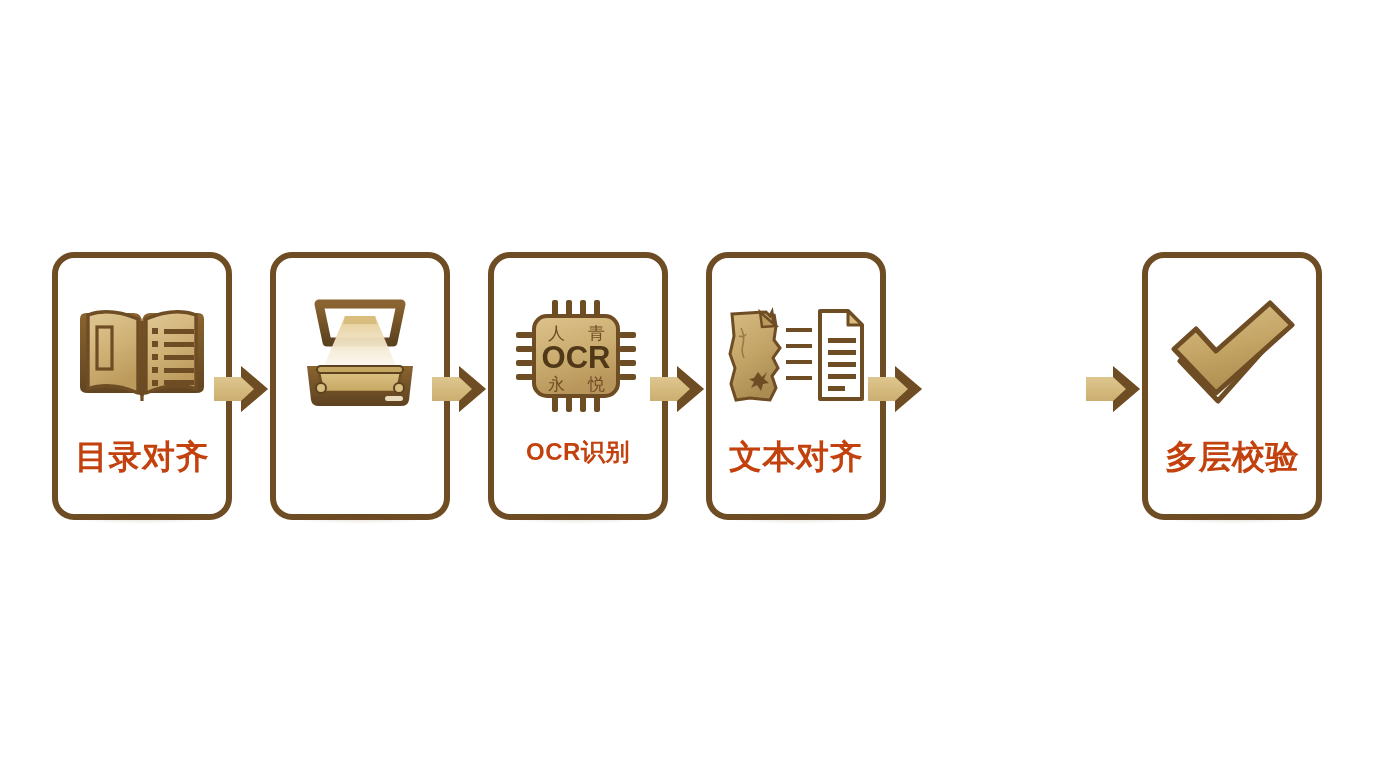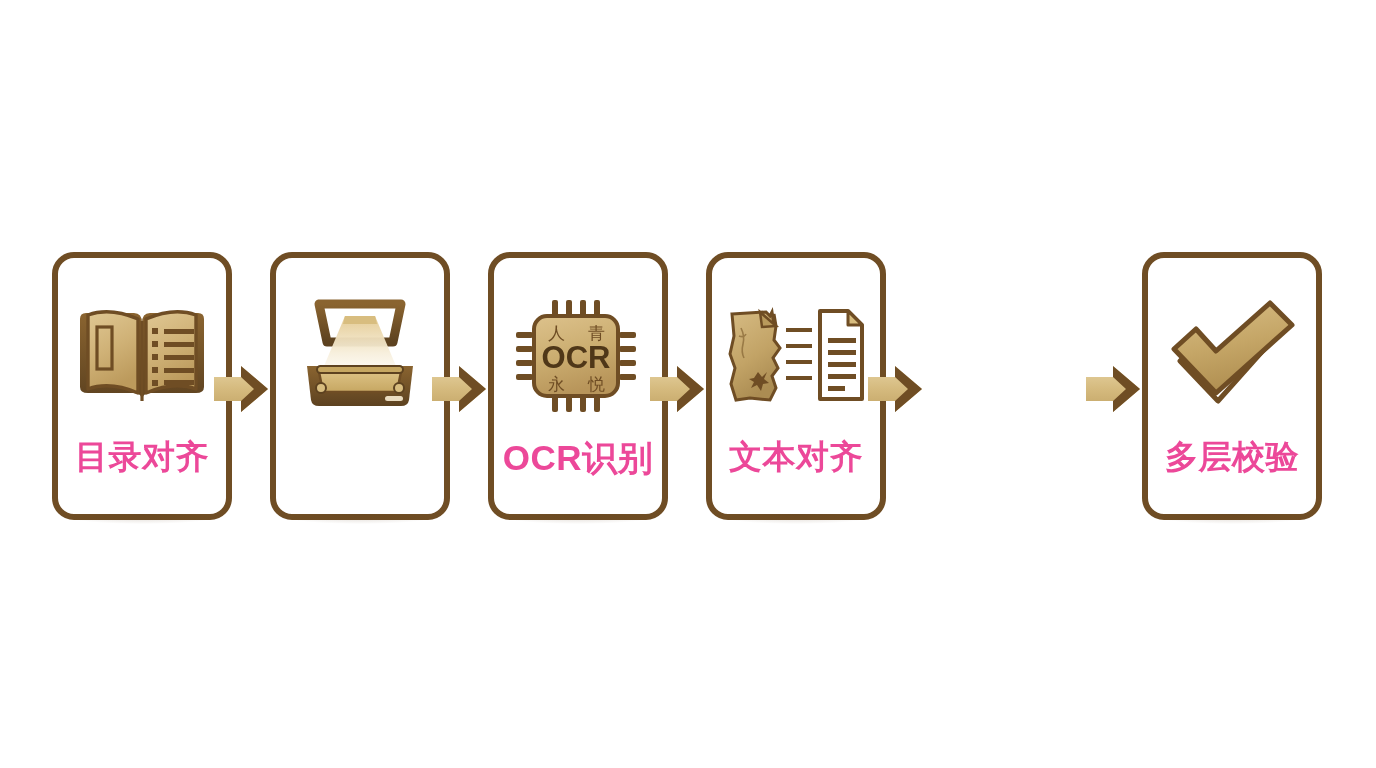--- a/index.html
+++ b/index.html
@@ -63,27 +63,27 @@
     display: flex;
     align-items: center;
     justify-content: center;
   }
   .card .icon-slot svg { display: block; }
 
   .card .card-label {
     margin-top: 20px;
     font-size: 33px;
     font-weight: bold;
-    color: #ec4899;
+    color: #c2410c;
     letter-spacing: 0.5px;
     line-height: 1;
     white-space: nowrap;
     text-shadow: 0 1px 0 rgba(255,255,255,0.7);
   }
-  .card.ocr .card-label { font-size: 35px; }
+  .card.ocr .card-label { font-size: 24px; }
 
   .arrow {
     position: absolute;
     top: 112px;
     width: 56px;
     height: 50px;
     z-index: 5;
   }
   .arrow svg { display: block; }
 </style>

